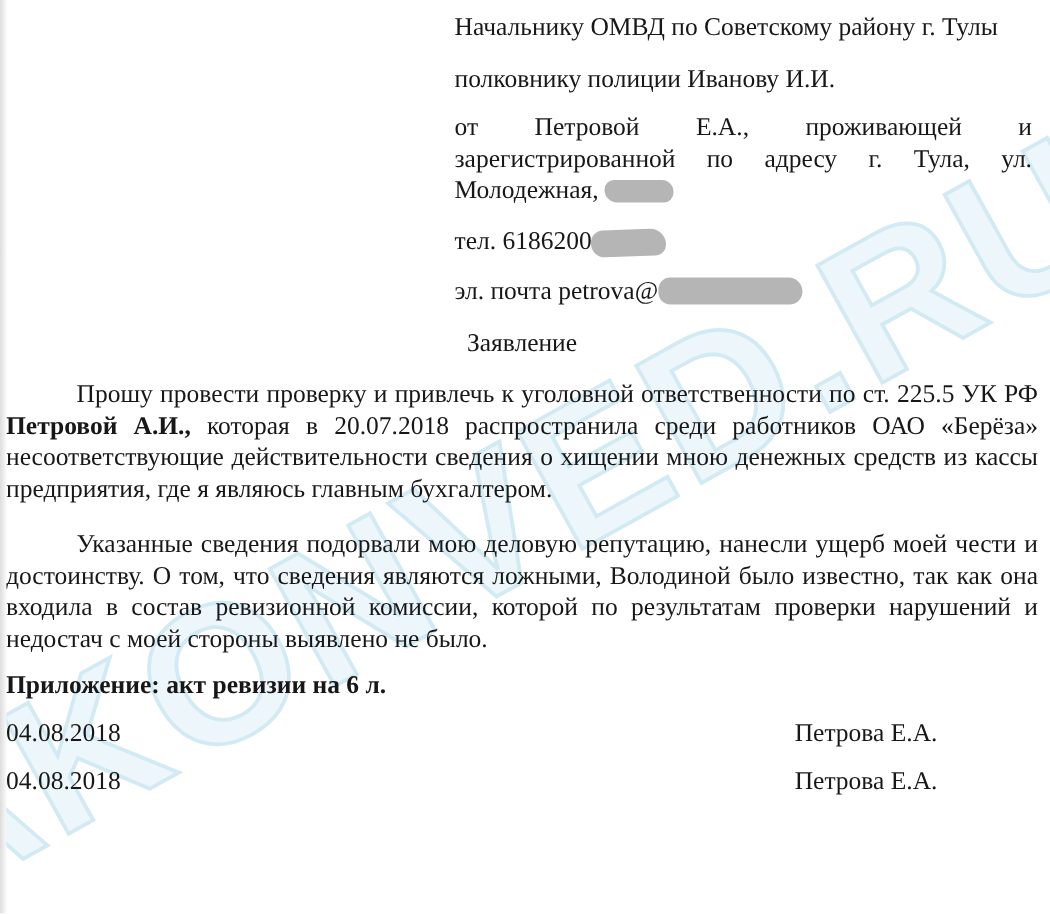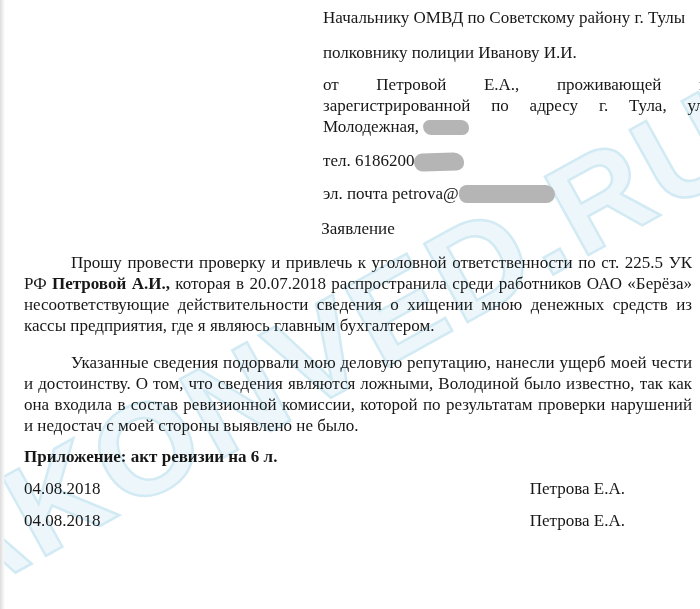--- a/index.html
+++ b/index.html
@@ -34,21 +34,21 @@
     font-weight: bold;
     letter-spacing: 4px;
     color: rgba(222, 240, 247, 0.55);
     -webkit-text-stroke: 2.5px #d2eaf3;
     pointer-events: none;
     user-select: none;
   }
   .content {
     position: relative;
     z-index: 1;
-    padding: 7px 8px 0 24px;
+    padding: 7px 8px 0 4px;
   }
   .header-block {
     margin-left: 299px;
     width: 385px;
   }
   .header-block p { margin: 0; }
   .justify { text-align: justify; }
   .hdr-addressee { margin-bottom: 14px !important; }
   .hdr-officer  { margin-bottom: 11px !important; }
   .hdr-applicant{ margin-bottom: 13px !important; }

